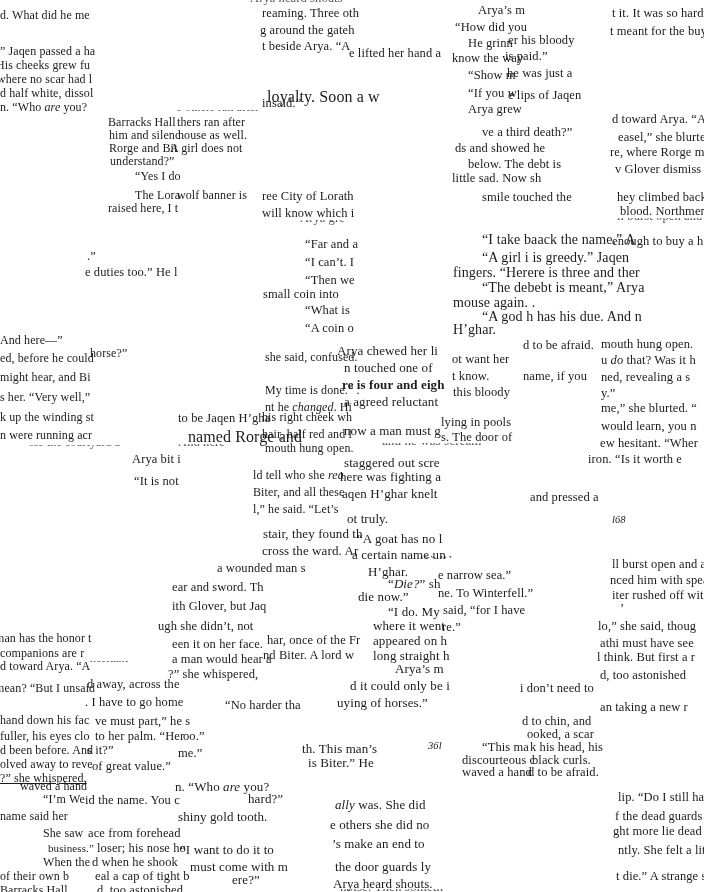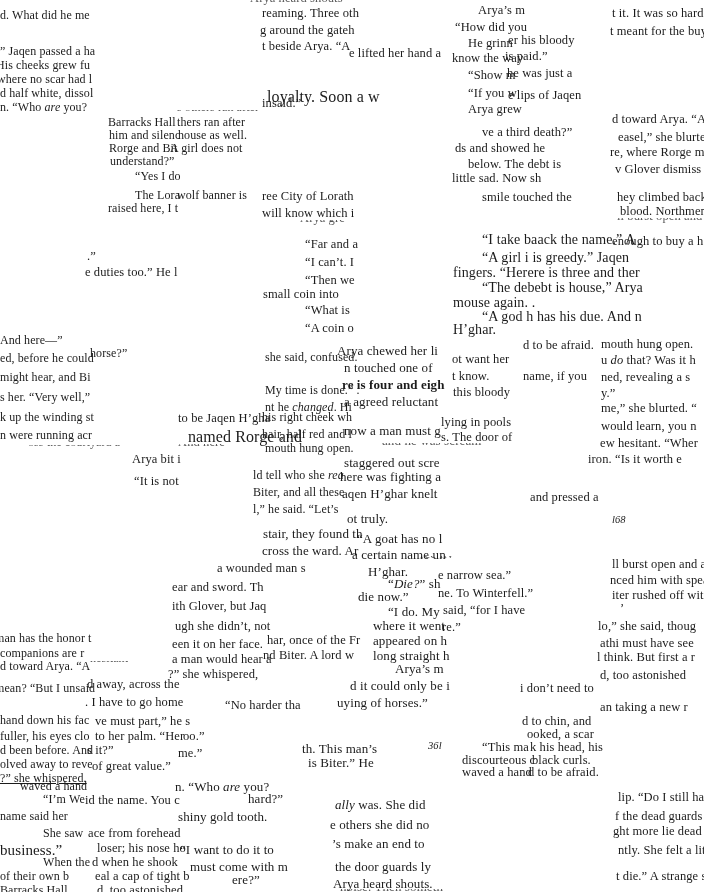--- a/index.html
+++ b/index.html
@@ -98,41 +98,41 @@
       <div class="ln" style="left: 395px; top: 662px; font-size: 13px;"><span>Arya’s m</span></div>
       <div class="ln" style="left: 350px; top: 679px; font-size: 13px;"><span>d it could only be i</span></div>
       <div class="ln" style="left: 337px; top: 696px; font-size: 13px;"><span>uying of horses.”</span></div>
       <div class="ln" style="left: 438px; top: 568px; font-size: 12.5px;"><span>e narrow sea.”</span></div>
       <div class="ln" style="left: 438px; top: 586px; font-size: 12.5px;"><span>ne. To Winterfell.”</span></div>
       <div class="ln" style="left: 443px; top: 603px; font-size: 12.5px;"><span>said, “for I have</span></div>
       <div class="ln" style="left: 442px; top: 620px; font-size: 12.5px;"><span>re.”</span></div>
       <div class="ln" style="left: 175px; top: 561px; font-size: 12.5px; margin-left: 42px;"><span>a wounded man s</span></div>
       <div class="ln" style="left: 172px; top: 580px; font-size: 12.5px;"><span>ear and sword. Th</span></div>
       <div class="ln" style="left: 172px; top: 599px; font-size: 12.5px;"><span>ith Glover, but Jaq</span></div>
-      <div class="ln" style="left: 175px; top: 619px; font-size: 12.5px;"><span>ugh she didn’t, not</span></div>
+      <div class="ln" style="left: 158px; top: 619px; font-size: 12.5px;"><span>ugh she didn’t, not</span></div>
       <div class="ln" style="left: 172px; top: 637px; font-size: 12.5px;"><span>een it on her face.</span></div>
       <div class="ln" style="left: 172px; top: 652px; font-size: 12.5px;"><span>a man would hear a</span></div>
       <div class="ln" style="left: 168px; top: 667px; font-size: 12.5px;"><span>?” she whispered,</span></div>
       <div class="ln" style="left: 267px; top: 633px; font-size: 12.5px;"><span>har, once of the Fr</span></div>
       <div class="ln" style="left: 263px; top: 648px; font-size: 12.5px;"><span>nd Biter. A lord w</span></div>
       <div class="ln" style="left: -5px; top: 632px; font-size: 12px;"><span>man has the honor t</span></div>
       <div class="ln" style="left: 0px; top: 647px; font-size: 12px;"><span>companions are r</span></div>
       <div class="ln" style="left: 0px; top: 660px; font-size: 12px;"><span>d toward Arya. “A</span></div>
       <div class="ln cut" style="left: 90px; top: 661px; font-size: 12px;"><span>hesitant</span></div>
       <div class="ln" style="left: -5px; top: 682px; font-size: 12px;"><span>mean? “But I unsaid</span></div>
       <div class="ln" style="left: 0px; top: 714px; font-size: 12px;"><span>hand down his fac</span></div>
       <div class="ln" style="left: 0px; top: 730px; font-size: 12px;"><span>fuller, his eyes clo</span></div>
       <div class="ln" style="left: 0px; top: 744px; font-size: 12px;"><span>d been before. And</span></div>
       <div class="ln" style="left: 0px; top: 758px; font-size: 12px;"><span>olved away to reve</span></div>
       <div class="ln" style="left: 0px; top: 772px; font-size: 12px; text-decoration: underline;"><span>?” she whispered.</span></div>
       <div class="ln" style="left: 20px; top: 780px; font-size: 12px;"><span>waved a hand</span></div>
       <div class="ln" style="left: 43px; top: 793px; font-size: 12px;"><span>“I’m We</span></div>
       <div class="ln" style="left: 0px; top: 810px; font-size: 12px;"><span>name said her</span></div>
       <div class="ln" style="left: 43px; top: 827px; font-size: 12px;"><span>She saw</span></div>
-      <div class="ln" style="left: 0px; top: 842px; font-size: 15px;"><span>business.”</span></div>
+      <div class="ln" style="left: 0px; top: 842px; font-size: 11px; padding-left: 48px;"><span>business.”</span></div>
       <div class="ln" style="left: 43px; top: 856px; font-size: 12px;"><span>When the</span></div>
       <div class="ln" style="left: 0px; top: 870px; font-size: 12px;"><span>of their own b</span></div>
       <div class="ln" style="left: 0px; top: 884px; font-size: 12px;"><span>Barracks Hall</span></div>
       <div class="ln" style="left: 87px; top: 677px; font-size: 12.5px;"><span>d away, across the</span></div>
       <div class="ln" style="left: 85px; top: 695px; font-size: 12.5px;"><span>. I have to go home</span></div>
       <div class="ln" style="left: 225px; top: 698px; font-size: 12.5px;"><span>“No harder tha</span></div>
       <div class="ln" style="left: 95px; top: 714px; font-size: 12.5px;"><span>ve must part,” he s</span></div>
       <div class="ln" style="left: 95px; top: 729px; font-size: 12.5px;"><span>to her palm. “Her</span></div>
       <div class="ln" style="left: 183px; top: 729px; font-size: 12.5px;"><span>oo.”</span></div>
       <div class="ln" style="left: 87px; top: 743px; font-size: 12.5px;"><span>s it?”</span></div>
@@ -181,21 +181,21 @@
       <div class="ln cut" style="left: 617px; top: 218px; font-size: 12.5px;"><span>ll burst open and a</span></div>
       <div class="ln" style="left: 612px; top: 234px; font-size: 12.5px;"><span>enough to buy a h</span></div>
       <div class="ln" style="left: 482px; top: 125px; font-size: 12.5px;"><span>ve a third death?”</span></div>
       <div class="ln" style="left: 455px; top: 141px; font-size: 12.5px;"><span>ds and showed he</span></div>
       <div class="ln" style="left: 468px; top: 157px; font-size: 12.5px;"><span>below. The debt is</span></div>
       <div class="ln" style="left: 452px; top: 171px; font-size: 12.5px;"><span>little sad. Now sh</span></div>
       <div class="ln" style="left: 482px; top: 190px; font-size: 12.5px;"><span>smile touched the</span></div>
       <div class="ln" style="left: 482px; top: 232px; font-size: 14px;"><span>“I take baack the name.” A</span></div>
       <div class="ln" style="left: 482px; top: 250px; font-size: 14px;"><span>“A girl i is greedy.” Jaqen</span></div>
       <div class="ln" style="left: 453px; top: 265px; font-size: 14px;"><span>fingers. “Herere is three and ther</span></div>
-      <div class="ln" style="left: 482px; top: 280px; font-size: 14px;"><span>“The debebt is house,” Arya</span></div>
+      <div class="ln" style="left: 482px; top: 280px; font-size: 14px;"><span>“The debebt is meant,” Arya</span></div>
       <div class="ln" style="left: 453px; top: 295px; font-size: 14px;"><span>mouse again. .</span></div>
       <div class="ln" style="left: 482px; top: 309px; font-size: 14px;"><span>“A god h has his due. And n</span></div>
       <div class="ln" style="left: 453px; top: 322px; font-size: 14px;"><span>H’ghar.</span></div>
       <div class="ln" style="left: 523px; top: 338px; font-size: 12.5px;"><span>d to be afraid.</span></div>
       <div class="ln" style="left: 523px; top: 369px; font-size: 12.5px;"><span>name, if you</span></div>
       <div class="ln" style="left: 452px; top: 352px; font-size: 12.5px;"><span>ot want her</span></div>
       <div class="ln" style="left: 452px; top: 369px; font-size: 12.5px;"><span>t know.</span></div>
       <div class="ln" style="left: 453px; top: 385px; font-size: 12.5px;"><span>this bloody</span></div>
       <div class="ln" style="left: 441px; top: 415px; font-size: 12.5px;"><span>lying in pools</span></div>
       <div class="ln" style="left: 441px; top: 430px; font-size: 12.5px;"><span>s. The door of</span></div>

